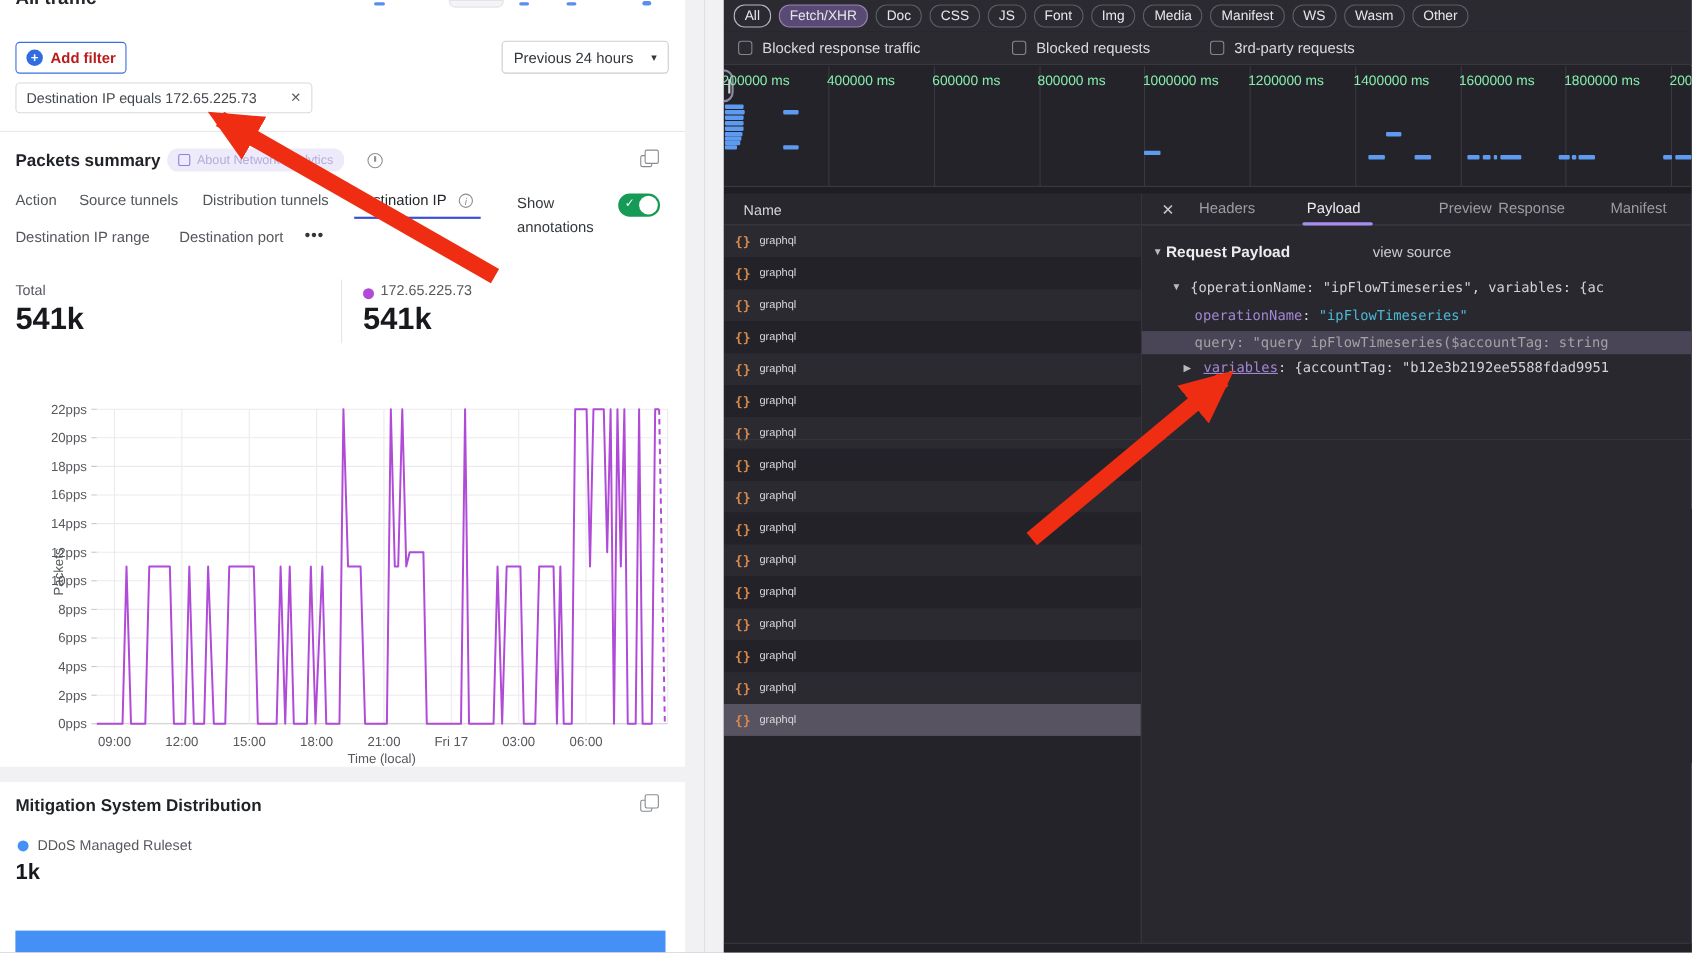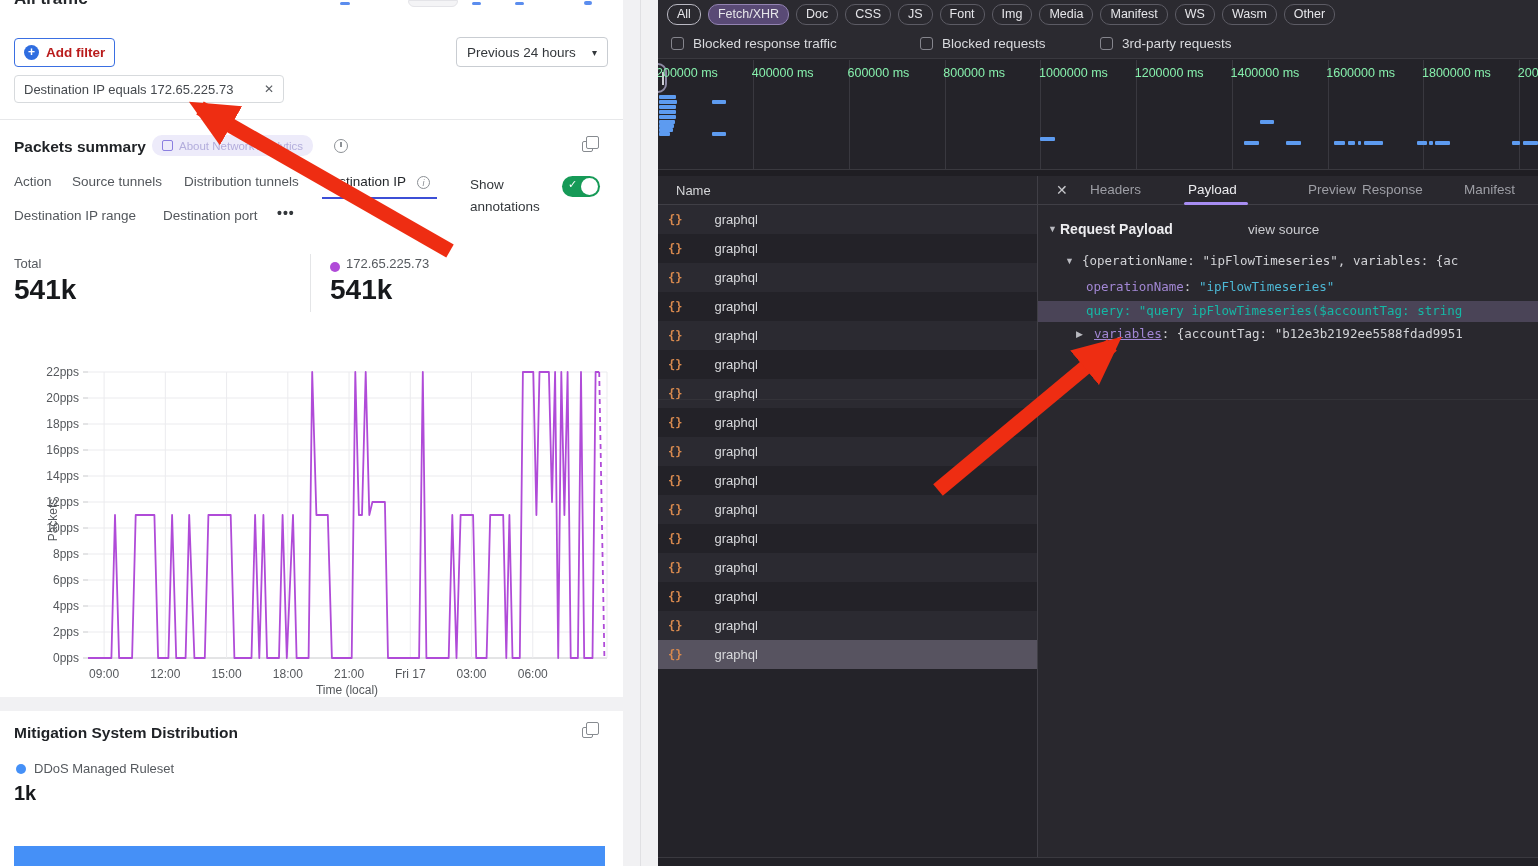--- a/index.html
+++ b/index.html
@@ -73,36 +73,36 @@
   .edge-pill{position:absolute;left:-9px;top:3px;width:18px;height:30px;border:2px solid #8d89a4;border-radius:9px;}
   .edge-pill i{position:absolute;left:11px;top:7px;width:2px;height:13px;background:#cfd0d6;}
   #midstrip{position:absolute;left:0;top:170px;width:880px;height:6px;background:#1f1e23;}
   #namecol{position:absolute;left:0;top:176px;width:380px;height:690px;background:#242329;border-right:1px solid #403f46;}
   #namehdr{height:29px;background:#28272d;border-bottom:1px solid #403f46;display:flex;align-items:center;padding-left:18px;font-size:13px;color:#d6d7da;}
   .req-row{height:29px;display:flex;align-items:center;padding-left:10px;gap:8px;cursor:pointer;}
   .req-row.odd{background:#2b2a31;}
   .req-row.even{background:#232228;}
   .req-row.sel{background:#575360;}
   .req-icon{font-family:"DejaVu Sans Mono",monospace;font-weight:bold;font-size:12px;color:#d8894e;}
-  .req-label{font-size:13px;color:#d8d9dc;margin-left:24px;}
+  .req-label{font-size:10px;color:#d8d9dc;}
   #detail{position:absolute;left:380px;top:176px;width:500px;height:690px;background:#29282e;}
   #dtabs{position:relative;height:29px;border-bottom:1px solid #403f46;}
   .dt-close{position:absolute;left:18px;top:6px;font-size:14px;color:#c6c7cb;cursor:pointer;}
   .dtab{position:absolute;top:6px;font-size:13.5px;color:#9d9ea5;cursor:pointer;}
   .dtab.active{color:#ececef;}
   .dtab-underline{position:absolute;left:146px;top:26px;width:64px;height:3px;border-radius:2px;background:#a78df2;}
   .mono{font-family:"DejaVu Sans Mono",monospace;font-size:12.5px;white-space:nowrap;}
   .pl-line{position:absolute;left:0;width:500px;height:21px;overflow:hidden;}
   .tri{color:#b9bac0;font-size:9px;}
   .rp-title{font-size:14px;font-weight:bold;color:#ececef;}
   .view-src{font-size:13.5px;color:#cbccd0;cursor:pointer;}
   .k-purple{color:#a287d4;}
   .v-cyan{color:#4db8d5;}
   .t-light{color:#d2d3d7;}
-  .t-white{color:#14b8a6;}
+  .t-white{color:#a3a3a3;}
   .hl-row{background:#4a4457;}
   .u{text-decoration:underline;}
   #artifact-line{position:absolute;left:0;top:399px;width:880px;height:1px;background:#3b3a40;opacity:.6;}
   #dt-bottombar{position:absolute;left:0;top:857px;width:880px;height:9px;background:#222127;border-top:1px solid #3a393f;}
 
   #arrow-overlay{position:absolute;left:0;top:0;width:1538px;height:866px;pointer-events:none;}
 </style>
 </head>
 <body>
 

